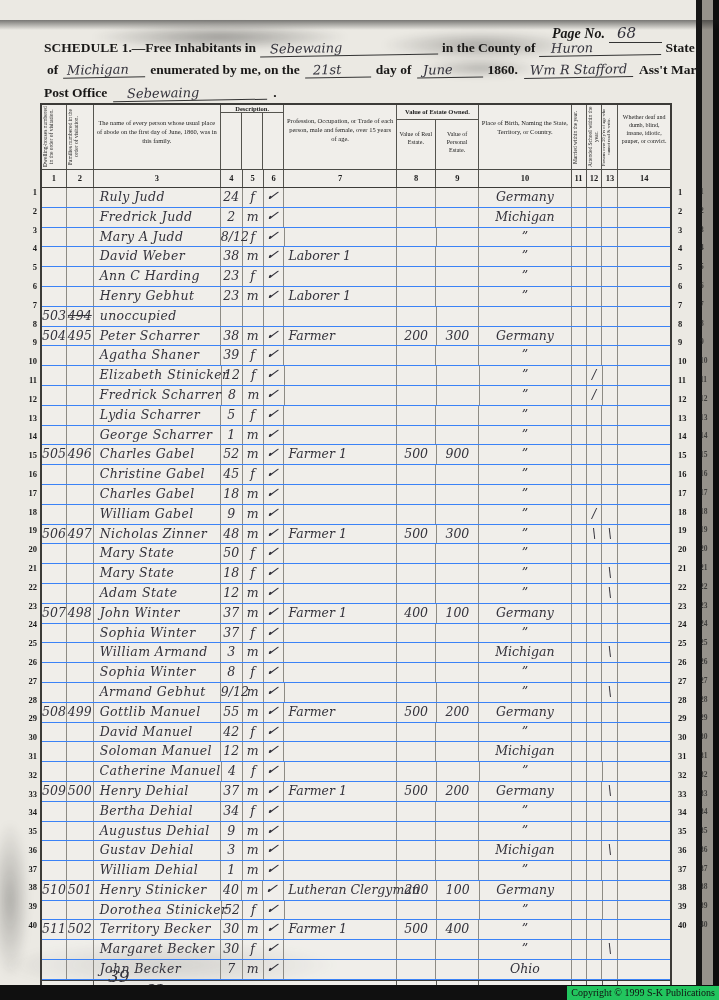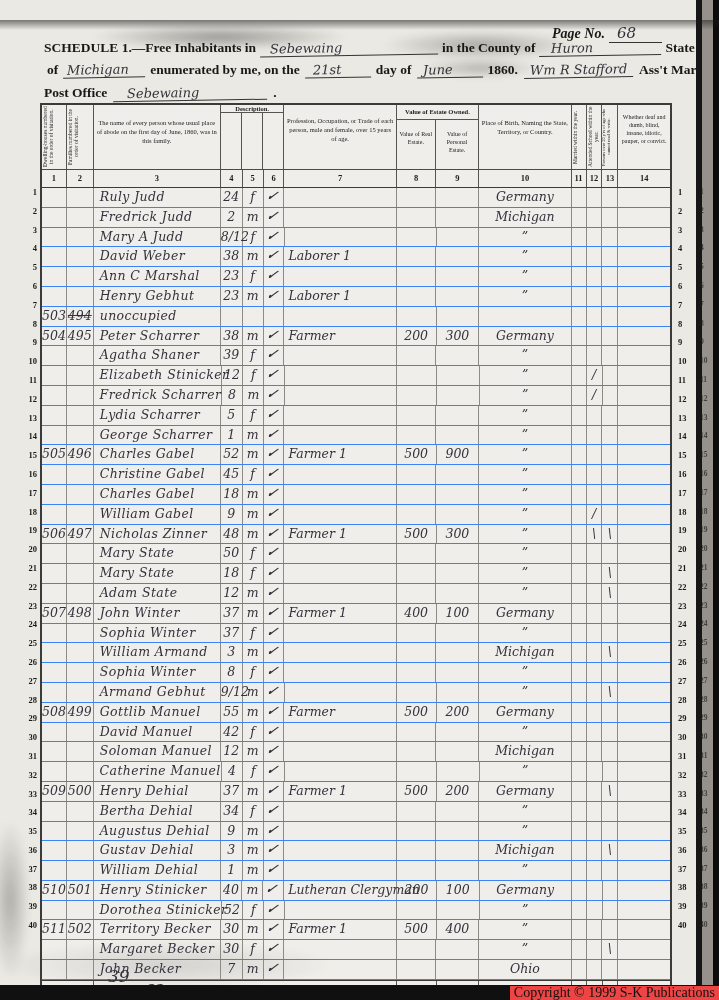--- a/index.html
+++ b/index.html
@@ -6,22 +6,22 @@
   #stage{position:relative;width:719px;height:1000px;overflow:hidden;
          background:#ebe9e3;font-family:"Liberation Serif",serif;}
   
   .topbar{position:absolute;left:0;top:0;width:719px;height:20px;
           background:linear-gradient(#0d0d0d,#1f1f1f);z-index:30;}
   .topbar-fade{position:absolute;left:0;top:20px;width:719px;height:10px;
           background:linear-gradient(rgba(25,25,25,.55),rgba(25,25,25,0));z-index:29;}
   .topbar span{color:#e9e9e9;font-family:"Liberation Sans",sans-serif;font-size:12px;
           position:absolute;left:1px;top:2px;letter-spacing:.2px;}
   .bottombar{position:absolute;left:0;top:985px;width:719px;height:15px;background:#101010;z-index:30;}
-  .copybox{position:absolute;right:0;top:986px;height:14px;background:#ef4444;z-index:31;
-           padding:0 4px;color:#111;font-size:14px;line-height:14px;font-family:"Liberation Serif",serif;}
+  .copybox{position:absolute;right:0;top:986px;height:14px;background:#22c55e;z-index:31;
+           padding:0 4px;color:#111;font-size:10px;line-height:14px;font-family:"Liberation Serif",serif;}
   .edgestrip{position:absolute;top:0;left:696px;width:23px;height:1000px;z-index:25;
            background:linear-gradient(to right,#161616 0 6px,#96928b 6px 17px,#0c0c0c 17px);}
   .blob{position:absolute;border-radius:50%;filter:blur(3px);z-index:1;}
   
   .hw{font-family:"DejaVu Serif",serif;font-style:italic;color:#33323b;white-space:nowrap;}
   .pr{font-family:"Liberation Serif",serif;font-weight:bold;color:#191817;white-space:nowrap;}
   .blank{display:inline-block;border-bottom:1px solid #3c3c3c;height:8px;vertical-align:baseline;}
   
   .pageno{position:absolute;top:24px;left:552px;z-index:5;}
   .pageno .pr{font-style:italic;font-size:14px;}
@@ -390,21 +390,21 @@
           </div>
     </div>
         <div class="tr">
       <div class="td w1 td-center">
             <span class="hw"></span>
           </div>
       <div class="td w2 td-center">
             <span class="hw"></span>
           </div>
       <div class="td w3 td-name">
-            <span class="hw">Ann C Marshal</span>
+            <span class="hw">Ann C Harding</span>
           </div>
       <div class="td w4 td-center">
             <span class="hw">23</span>
           </div>
       <div class="td w5 td-center">
             <span class="hw">f</span>
           </div>
       <div class="td w6">
             <span class="hw chk" style="padding-left:3px;">✓</span>
           </div>

